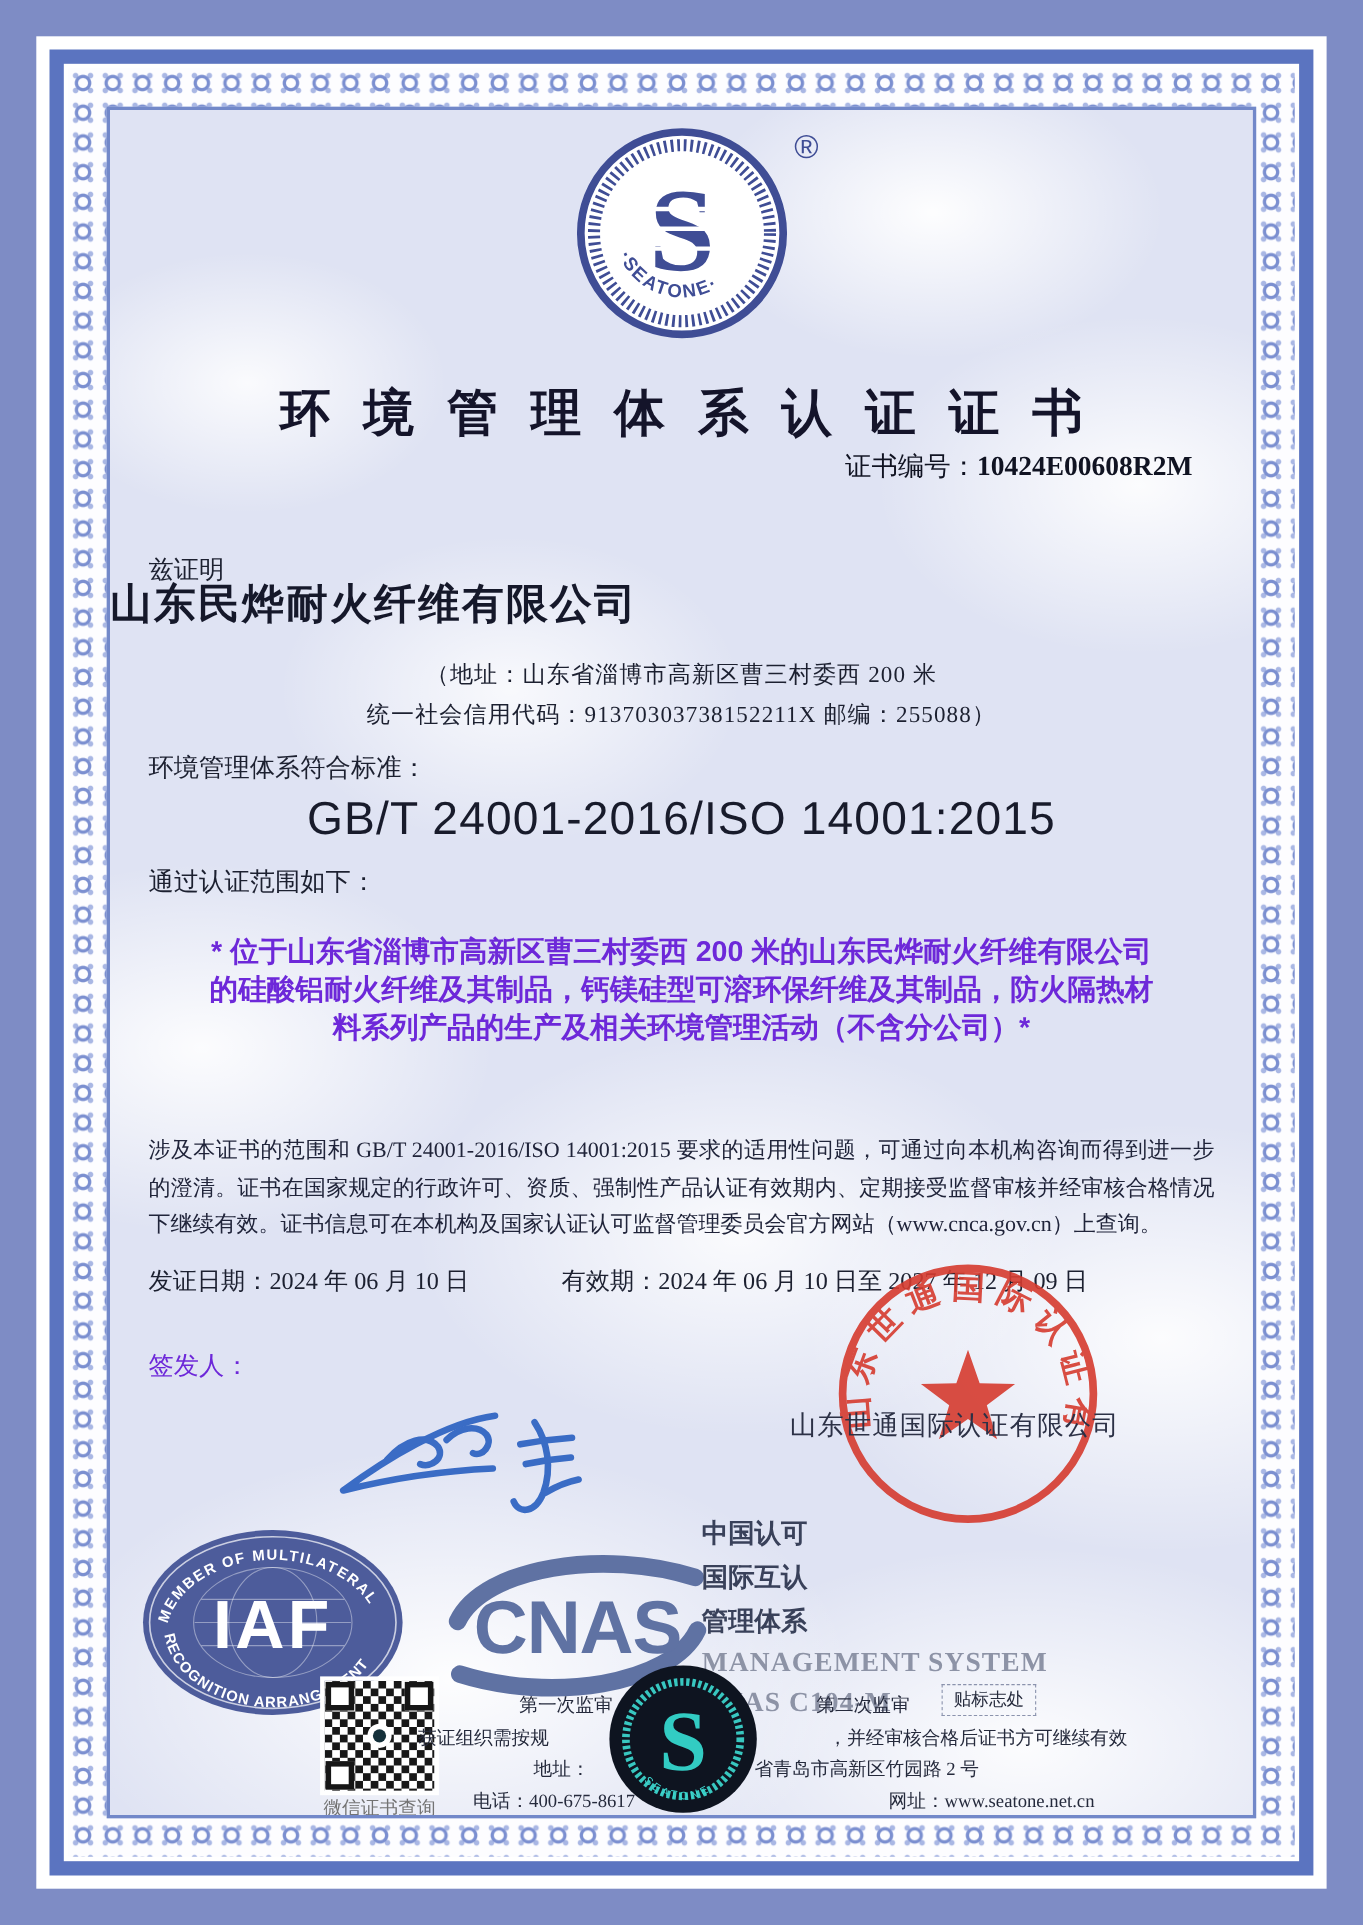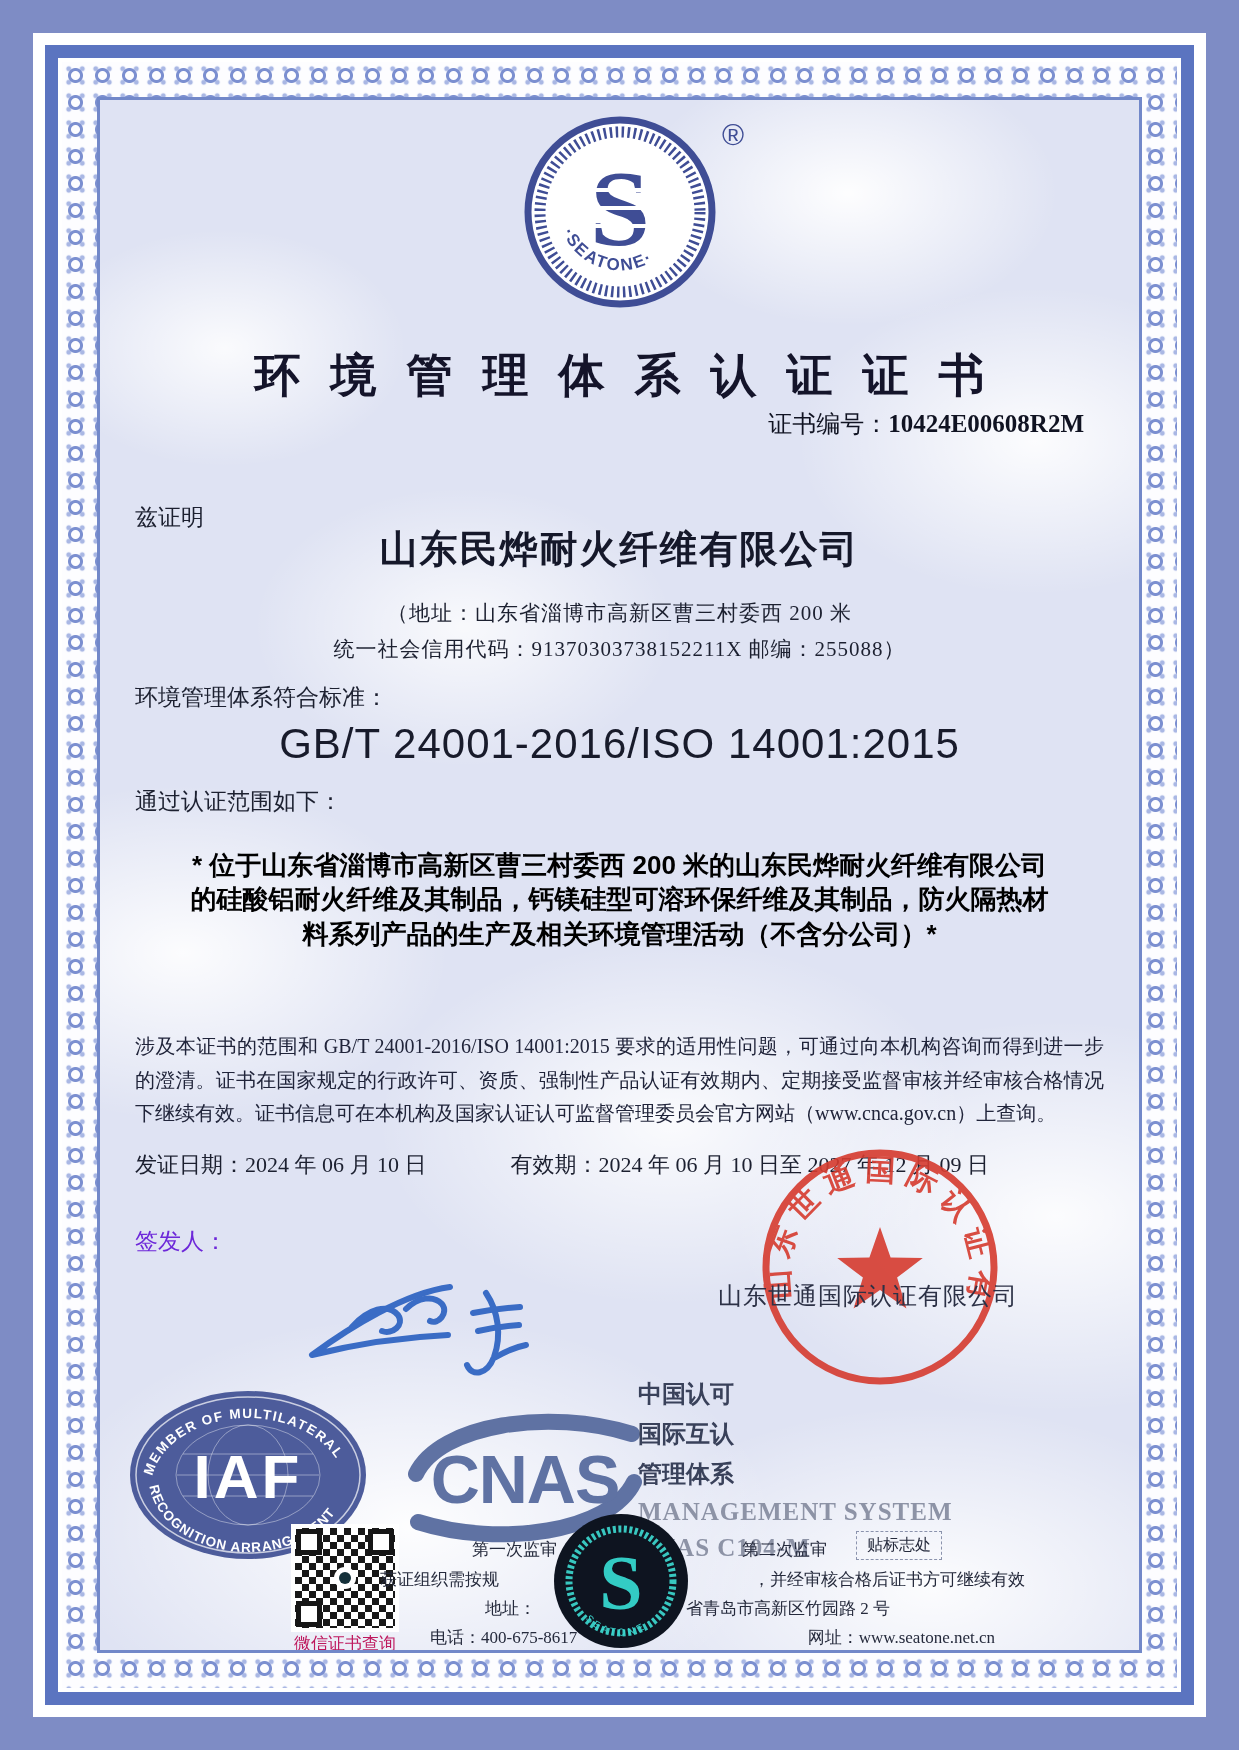--- a/index.html
+++ b/index.html
@@ -33,32 +33,32 @@
       radial-gradient(ellipse 460px 280px at 92% 72%, rgba(255,255,255,.9),  rgba(255,255,255,0) 70%),
       radial-gradient(ellipse 520px 300px at 30% 92%, rgba(255,255,255,.95), rgba(255,255,255,0) 70%),
       radial-gradient(ellipse 480px 260px at 80% 96%, rgba(255,255,255,.9),  rgba(255,255,255,0) 70%);
   }
   .abs{position:absolute;}
   .title{left:0;right:0;top:245px;text-align:center;font-weight:bold;font-size:46px;
          letter-spacing:30px;padding-left:30px;color:#14142a;}
   .certno{right:55px;top:308px;font-size:24px;color:#101322;}
   .certno b{font-family:var(--serif);font-size:25px;}
   .certify{left:35px;top:402px;font-size:23px;color:#1c2030;}
-  .company{left:0;right:0;top:424px;text-align:center;font-size:38px;font-weight:bold;
+  .company{left:0;right:0;top:424px;font-size:38px;font-weight:bold;
            font-family:var(--sans);color:#15182a;letter-spacing:2px;}
   .addr{left:0;right:0;text-align:center;font-size:21px;color:#1c2030;letter-spacing:1px;}
   .addr1{top:499px;}
   .addr2{top:535px;}
   .lbl{left:35px;font-size:23px;color:#1c2030;}
   .stdlbl{top:582px;}
   .scopelbl{top:686px;}
   .standard{left:0;right:0;top:620px;text-align:center;font-family:var(--sans);
             font-size:42px;color:#181b2b;letter-spacing:1px;}
   .scope{left:80px;right:80px;top:748px;text-align:center;font-family:var(--sans);
-         font-weight:600;font-size:26px;line-height:1.32;color:#000000;}
+         font-weight:600;font-size:26px;line-height:1.32;color:#6d28d9;}
   .disclaimer{left:35px;right:35px;top:930px;font-size:20px;line-height:1.68;
               text-align:justify;color:#20243a;}
   .dates{left:35px;right:150px;top:1050px;display:flex;justify-content:space-between;
          font-size:22px;color:#1c2030;}
   .signer{left:35px;top:1126px;font-size:23px;color:#6d28d9;}
   .issuer{left:618px;top:1180px;font-size:24px;color:#2c3146;z-index:3;letter-spacing:1px;}
   .stamp{left:655px;top:1042px;width:250px;height:250px;z-index:2;opacity:.9;}
   .sig{left:190px;top:1155px;width:270px;height:150px;z-index:2;}
   .seatone-logo{left:420px;top:12px;width:200px;height:200px;}
   .regmark{left:622px;top:18px;font-size:30px;color:#3f4d95;font-family:var(--sans);}
@@ -68,21 +68,21 @@
   .accred .cn{font-family:var(--sans);font-size:24px;color:#39415a;font-weight:600;}
   .accred .en{font-family:Liberation Serif, serif;font-size:25px;color:#8d93a6;font-weight:bold;letter-spacing:1px;}
   .qr{left:195px;top:1428px;width:100px;height:100px;background:#fff;
       background-image:repeating-conic-gradient(#181818 0% 25%, #ffffff 0% 50%);
       background-size:14px 14px;outline:4px solid #fff;}
   .finder{position:absolute;width:16px;height:16px;background:#fff;border:5px solid #161616;}
   .f-tl{left:1px;top:1px;} .f-tr{right:1px;top:1px;} .f-bl{left:1px;bottom:1px;}
   .qr-center{position:absolute;left:39px;top:39px;width:22px;height:22px;background:#fff;
              border-radius:50%;display:flex;align-items:center;justify-content:center;}
   .qr-dot{width:12px;height:12px;border-radius:50%;background:#14303a;}
-  .qr-caption{left:178px;top:1532px;width:134px;text-align:center;font-size:17px;color:#be185d;}
+  .qr-caption{left:178px;top:1532px;width:134px;text-align:center;font-size:17px;color:#737373;}
   .holo{left:452px;top:1412px;width:138px;height:138px;z-index:4;}
   .foot{font-size:17px;color:#252a3c;z-index:1;}
   .f1a{left:372px;top:1438px;} .f1b{left:642px;top:1438px;}
   .fbox{left:756px;top:1431px;border:1px dashed #8b93ad;padding:3px 10px;font-size:16px;color:#252a3c;}
   .f2{left:280px;top:1468px;width:645px;display:flex;justify-content:space-between;gap:44px;}
   .f3{left:385px;top:1497px;width:405px;display:flex;justify-content:space-between;}
   .f4{left:330px;top:1526px;width:565px;display:flex;justify-content:space-between;}
 </style>
 </head>
 <body>

